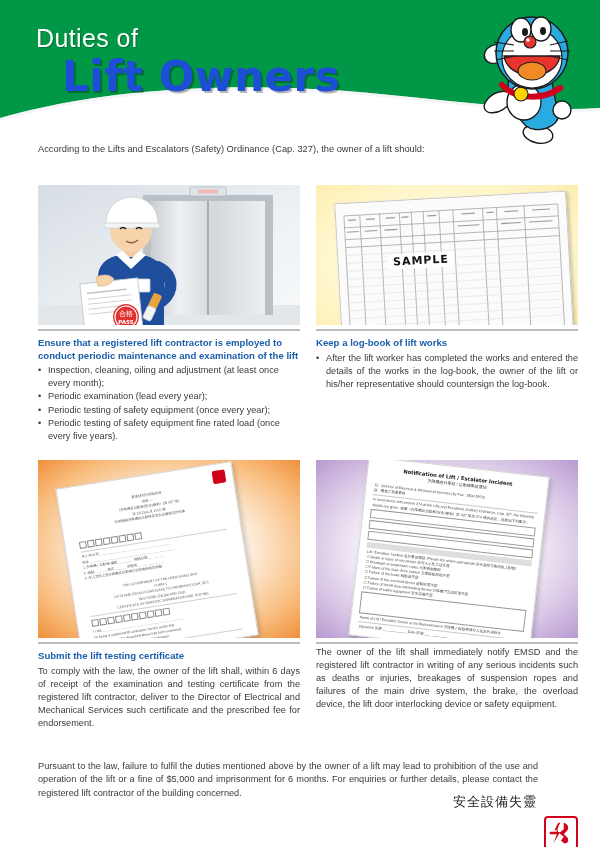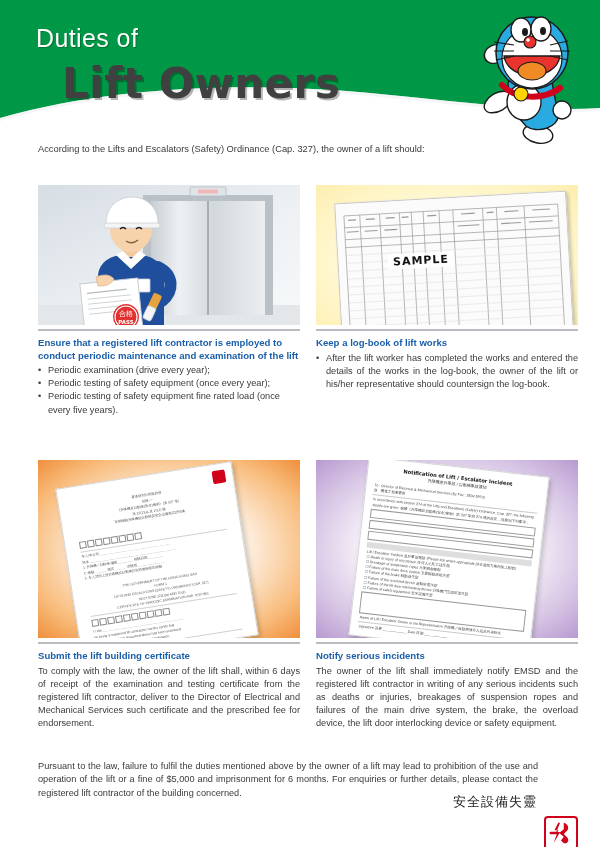--- a/index.html
+++ b/index.html
@@ -44,24 +44,24 @@
     font-weight: normal;
     color: #ffffff;
     letter-spacing: 0.4px;
     line-height: 1.0;
     text-shadow: 1px 1px 1px rgba(0,0,0,0.25);
     font-family: "Liberation Sans", sans-serif;
   }
   .title-big {
     font-size: 42px;
     font-weight: bold;
-    color: #404040;
+    color: #1d4ed8;
     letter-spacing: 0.5px;
     line-height: 1.05;
-    margin-top: 11px;
+    margin-top: 4px;
     margin-left: 26px;
     text-shadow: 2px 2px 0px rgba(0,0,0,0.28);
     font-family: "DejaVu Sans", sans-serif;
   }
 
   
   .mascot { position: absolute; right: 6px; top: 10px; width: 130px; height: 135px; z-index: 5; }
 
   
   .intro {
@@ -359,21 +359,22 @@
           <g transform="rotate(25 120 118)">
             <rect x="112" y="110" width="9" height="16" rx="2" fill="#E8A33D"></rect>
             <rect x="112" y="124" width="9" height="14" rx="2" fill="#f2f4f6" stroke="#c8cdd2" stroke-width="0.7"></rect>
           </g>
         </g>
       </svg>
     </div>
     <div class="rule"></div>
     <div class="sec-head">Ensure that a registered lift contractor is employed to conduct periodic maintenance and examination of the lift</div>
     <ul class="bullets">
-      <li>Periodic examination (drive every year);</li>
+      <li>Inspection, cleaning, oiling and adjustment (at least once every month);</li>
+      <li>Periodic examination (lead every year);</li>
       <li>Periodic testing of safety equipment (once every year);</li>
       <li>Periodic testing of safety equipment fine rated load (once every five years).</li>
     </ul>
   </div>
 
   <div class="col-right row1">
     <div class="photo pic-logbook">
       <div class="logbook-sheet">
         <svg class="lb-grid" viewBox="0 0 232 140" preserveAspectRatio="none">
           <rect x="0" y="0" width="232" height="140" fill="#fbfbfb"></rect>
@@ -481,21 +482,21 @@
         </div>
         <div class="cert-row">I / We ____________________________________________</div>
         <div class="cert-row">(a) being a registered lift contractor, hereby certify that</div>
         <div class="cert-row">(b) the lift / escalator described above has been examined</div>
         <div class="cert-row">and tested in accordance with the said Ordinance.</div>
         <div class="cert-line"></div>
         <div class="cert-row">Signature ____________  Date ____________</div>
       </div>
     </div>
     <div class="rule"></div>
-    <div class="sec-head">Submit the lift building certificate</div>
+    <div class="sec-head">Submit the lift testing certificate</div>
     <div class="body-text">To comply with the law, the owner of the lift shall, within 6 days of receipt of the examination and testing certificate from the registered lift contractor, deliver to the Director of Electrical and Mechanical Services such certificate and the prescribed fee for endorsement.</div>
   </div>
 
   <div class="col-right row2">
     <div class="photo tall pic-incident">
       <div class="inc-sheet">
         <div class="inc-title">Notification of Lift / Escalator Incident</div>
         <div class="inc-sub">升降機意外事故 / 自動梯事故通知</div>
         <div style="height:5px"></div>
         <div class="mini-row">To&nbsp;&nbsp; Director of Electrical &amp; Mechanical Services  (By Fax : 2504 5970)</div>
@@ -515,21 +516,20 @@
         <div class="mini-row">☐ Failure of the overload device 超載裝置失靈</div>
         <div class="mini-row">☐ Failure of the lift door interlocking device 升降機門互鎖裝置失靈</div>
         <div class="mini-row">☐ Failure of safety equipment 安全設備失靈</div>
         <div class="mini-box" style="height:22px"></div>
         <div class="mini-row">Name of Lift / Escalator Owner or his Representative 升降機／自動梯擁有人或其代表姓名</div>
         <div class="mini-line"></div>
         <div class="mini-row">Signature 簽署 ____________   Date 日期 ____________</div>
       </div>
     </div>
     <div class="rule"></div>
-    <div class="sec-head">Notify serious incidents</div>
     <div class="body-text">The owner of the lift shall immediately notify EMSD and the registered lift contractor in writing of any serious incidents such as deaths or injuries, breakages of suspension ropes and failures of the main drive system, the brake, the overload device, the lift door interlocking device or safety equipment.</div>
   </div>
 
   <div class="footer-text">Pursuant to the law, failure to fulfil the duties mentioned above by the owner of a lift may lead to prohibition of the use and operation of the lift or a fine of $5,000 and imprisonment for 6 months.  For enquiries or further details, please contact the registered lift contractor of the building concerned.</div>
 
   <div class="emsd-logo">
     <div class="emsd-words">
       <div class="emsd-cn">安全設備失靈</div>
       <div class="emsd-en">EMSD</div>
     </div>

